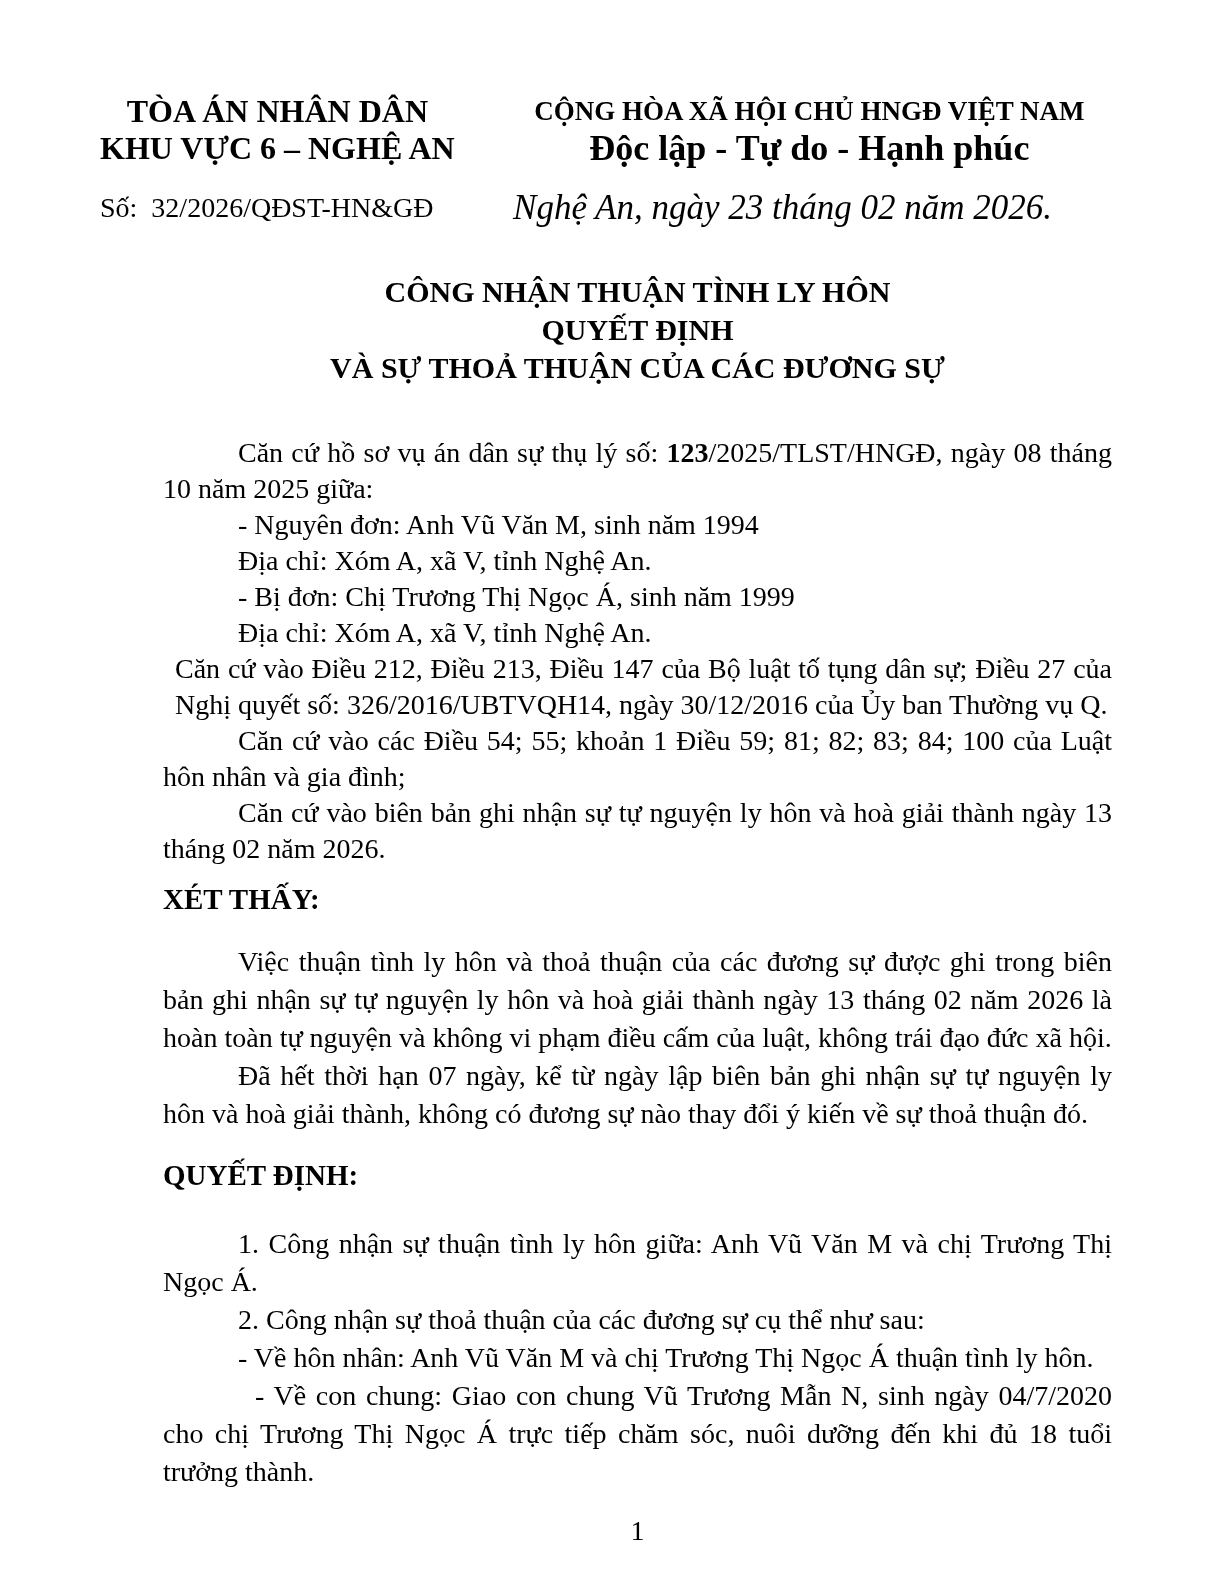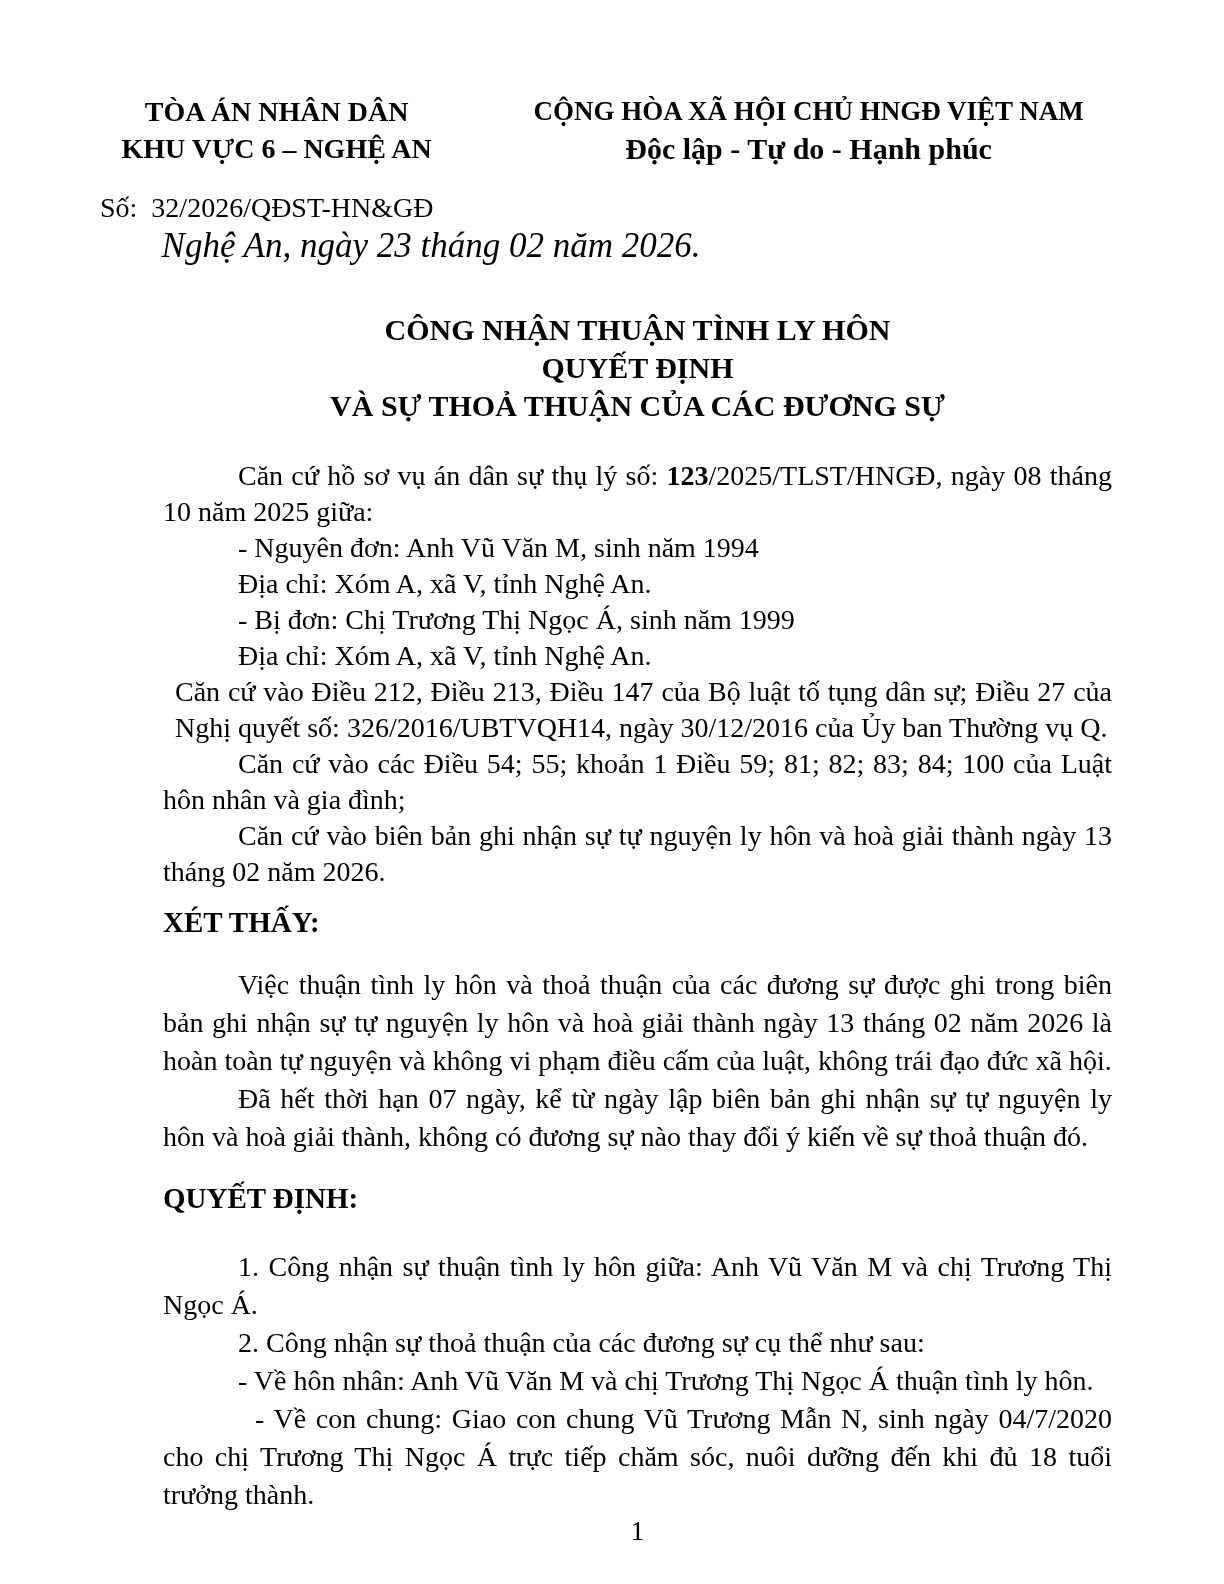--- a/index.html
+++ b/index.html
@@ -13,35 +13,35 @@
   }
   .page {
     position: relative;
     width: 1224px;
     height: 1584px;
     padding: 93px 112px 0 163px;
     background: #ffffff;
   }
   
   .hrow { display: flex; margin-left: -63px; }
-  .hrow2 { margin-top: 22px; flex-direction: column; }
+  .hrow2 { margin-top: 22px; }
   .hleft { width: 355px; text-align: center; }
   .hright { width: 610px; margin-left: 52px; text-align: center; }
-  .auth-line { font-weight: bold; font-size: 28px; line-height: 37px; white-space: nowrap; }
+  .auth-line { font-weight: bold; font-size: 32px; line-height: 37px; white-space: nowrap; }
   .motto-1 { font-weight: bold; font-size: 27px; line-height: 37px; white-space: nowrap; }
-  .motto-2 { font-weight: bold; font-size: 30px; line-height: 37px; white-space: nowrap; }
+  .motto-2 { font-weight: bold; font-size: 36px; line-height: 37px; white-space: nowrap; }
   .doc-number { font-size: 28px; line-height: 38px; text-align: left; white-space: pre-wrap; }
   .date-line { font-style: italic; font-size: 35px; line-height: 38px; transform: translateX(-26px); }
   
   .title-block { margin-top: 46px; text-align: center; }
   .title-line { font-weight: bold; font-size: 30px; line-height: 38px; }
   
   .body-text { font-size: 28px; }
   .body-text p { text-align: justify; line-height: 36px; }
-  .p-first { margin-top: 33px; }
+  .p-first { margin-top: 48px; }
   .indent { text-indent: 75px; }
   .indent-wide { text-indent: 92px; }
   .small-left { padding-left: 12px; }
   .lh38 p, p.lh38 { line-height: 38px; }
   .section-heading {
     text-align: center;
     font-weight: bold;
     font-size: 29px;
     line-height: 38px;
     text-indent: 0;

